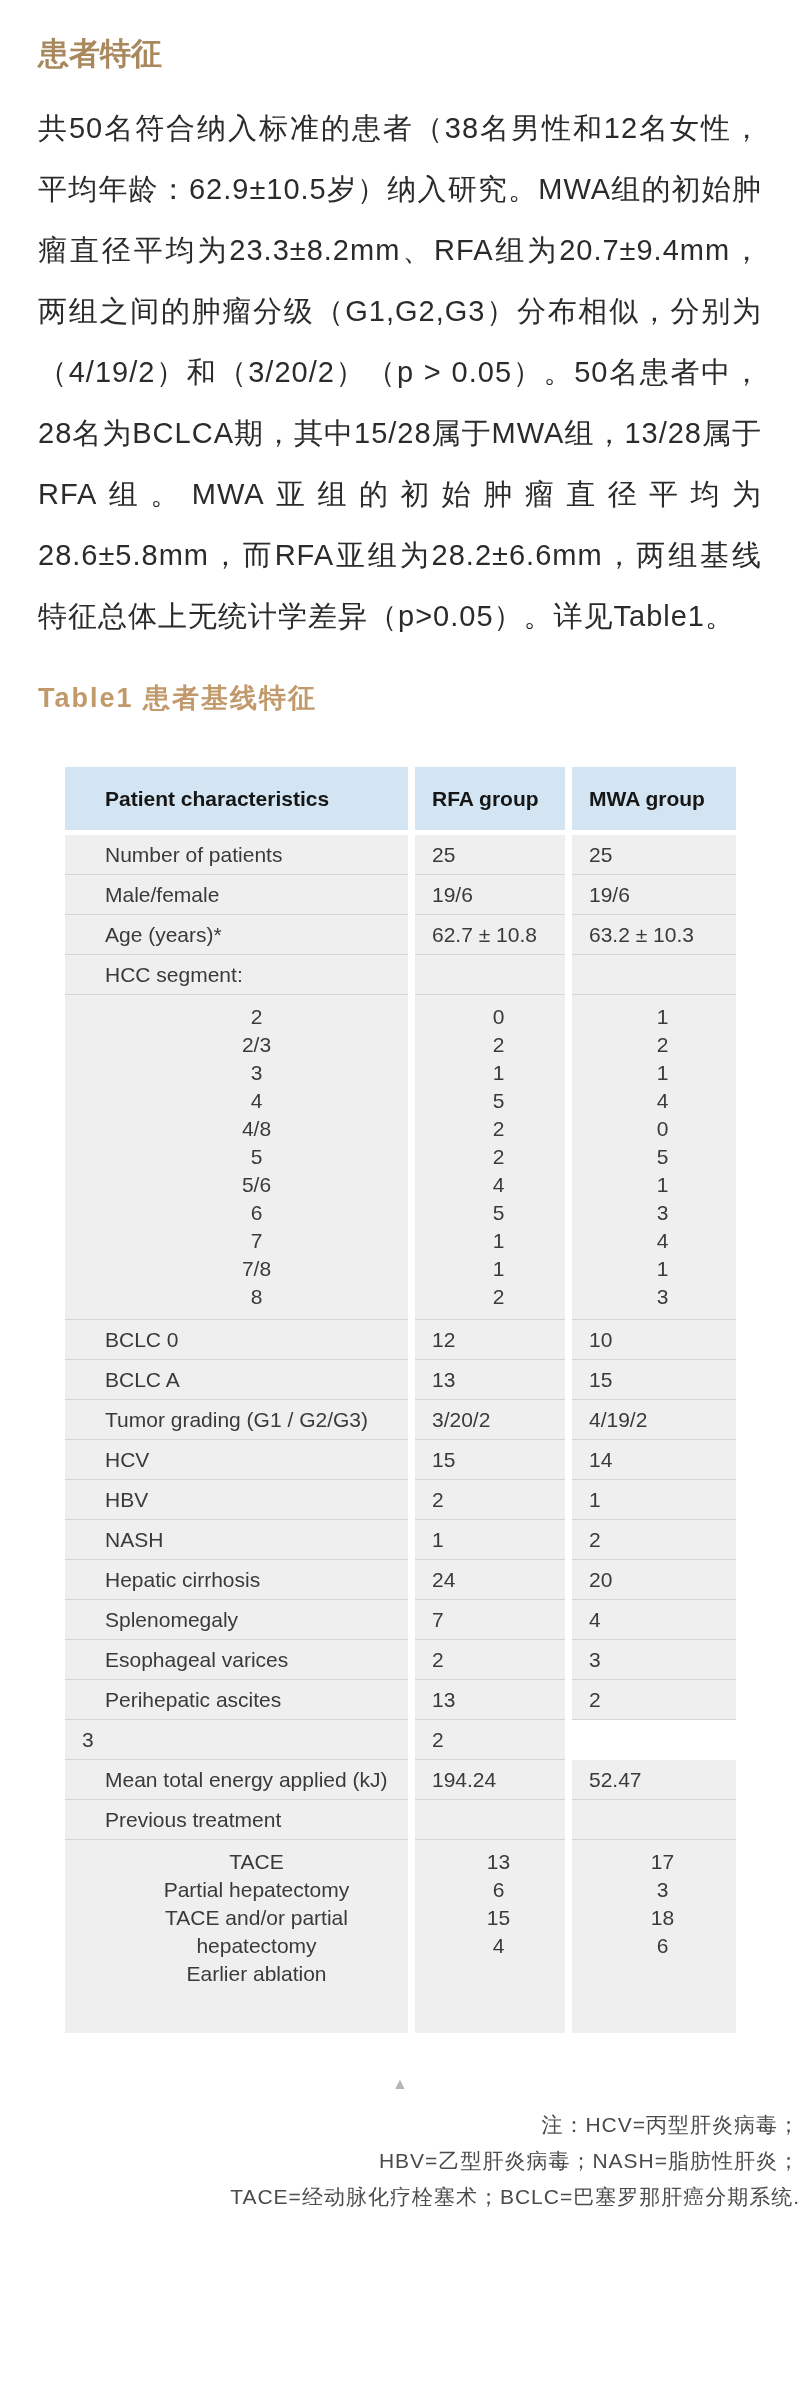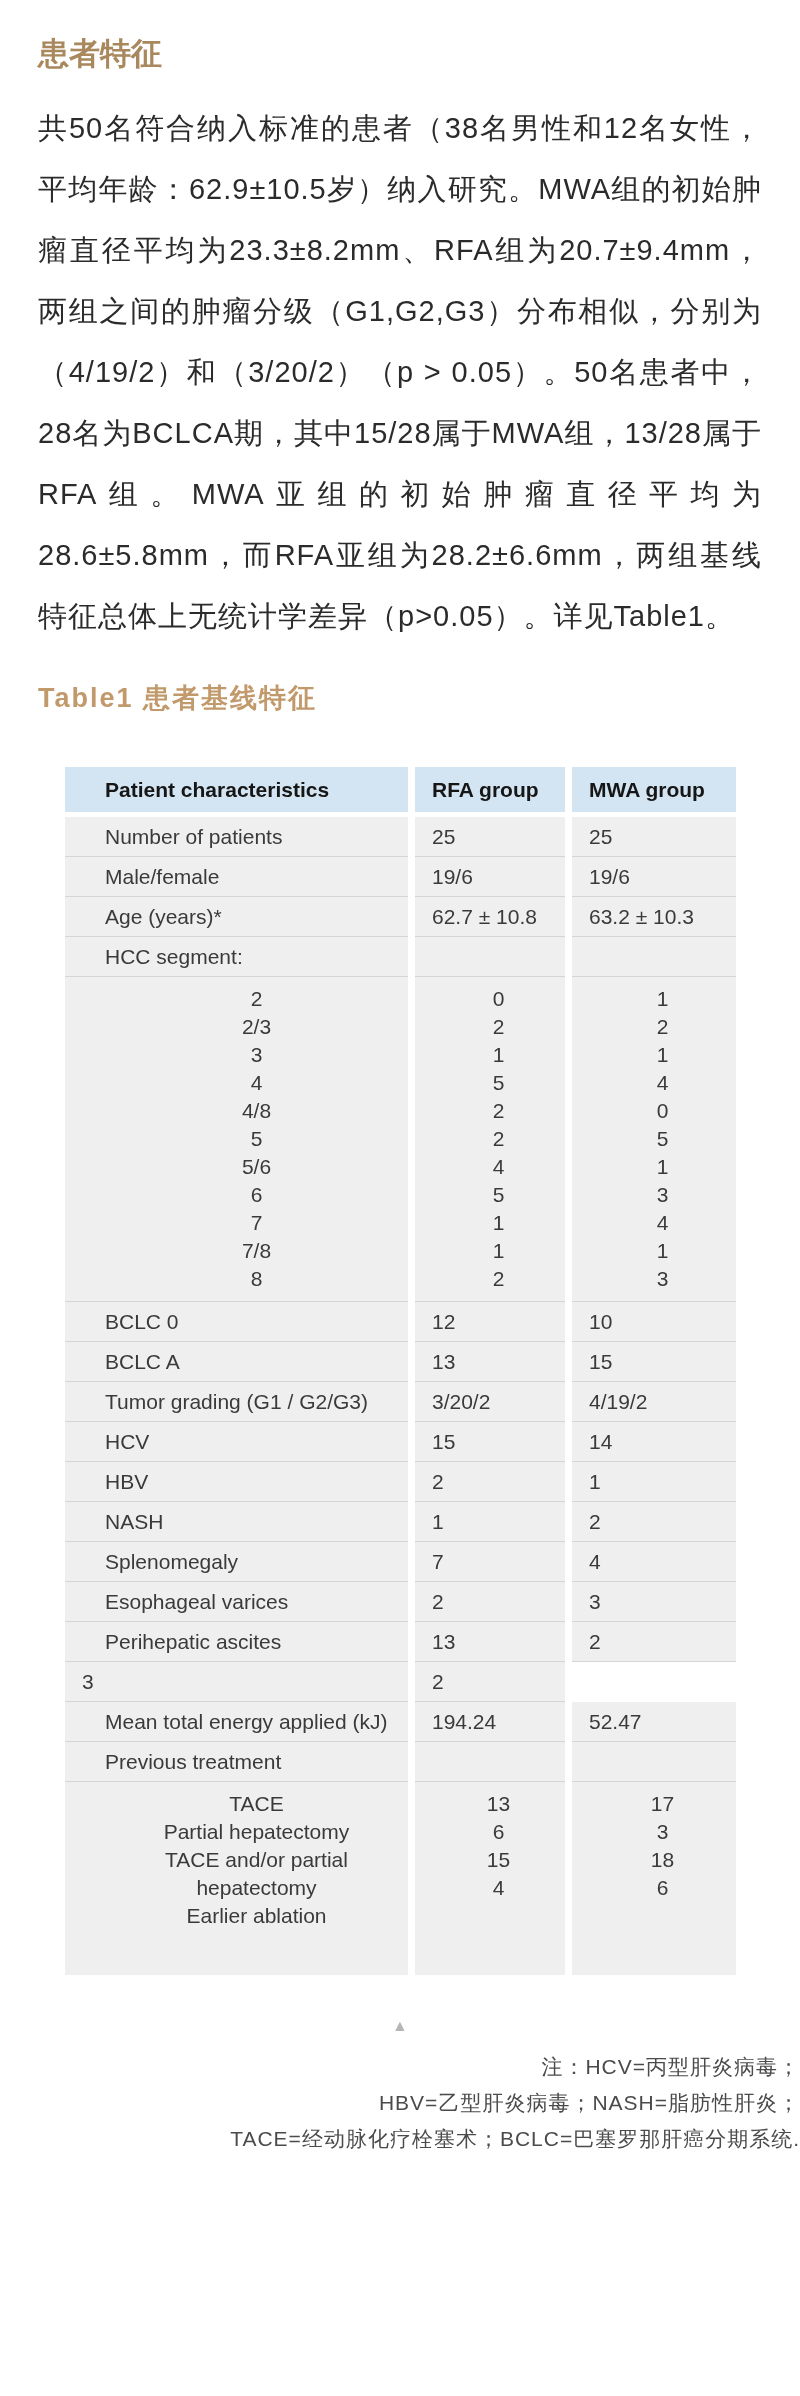--- a/index.html
+++ b/index.html
@@ -18,21 +18,21 @@
   }
   .table-title {
     margin-top:34px; text-align:left; font-size:27px; font-weight:700;
     color:#c1996b; letter-spacing:2px; line-height:34px;
   }
   .tbl { margin:52px 0 0 65px; width:672px; }
   .thead, .trow {
     display:grid; grid-template-columns:343px 150px 164px; column-gap:7px;
   }
   .hcell {
-    background:#d3e5f2; height:45px; display:flex; align-items:center;
+    background:#d3e5f2; height:63px; display:flex; align-items:center;
     font-weight:700; font-size:21px; color:#161616;
   }
   .hcell.c1 { padding-left:40px; }
   .hcell.c2, .hcell.c3 { padding-left:17px; }
   .tbl-body { margin-top:5px;text-align:center; }
   .cell {
     background:#efefef; border-bottom:1px solid #d5d5d5;
     font-size:21px; color:#3a3a3a;
   }
   .trow.single .cell {
@@ -151,20 +151,25 @@
         <div class="cell c1">HBV</div>
         <div class="cell c2">2</div>
         <div class="cell c3">1</div>
       </div>
       <div class="trow single">
         <div class="cell c1">NASH</div>
         <div class="cell c2">1</div>
         <div class="cell c3">2</div>
       </div>
       <div class="trow single">
+        <div class="cell c1">Hepatic cirrhosis</div>
+        <div class="cell c2">24</div>
+        <div class="cell c3">20</div>
+      </div>
+      <div class="trow single">
         <div class="cell c1">Splenomegaly</div>
         <div class="cell c2">7</div>
         <div class="cell c3">4</div>
       </div>
       <div class="trow single">
         <div class="cell c1">Esophageal varices</div>
         <div class="cell c2">2</div>
         <div class="cell c3">3</div>
       </div>
       <div class="trow single">

